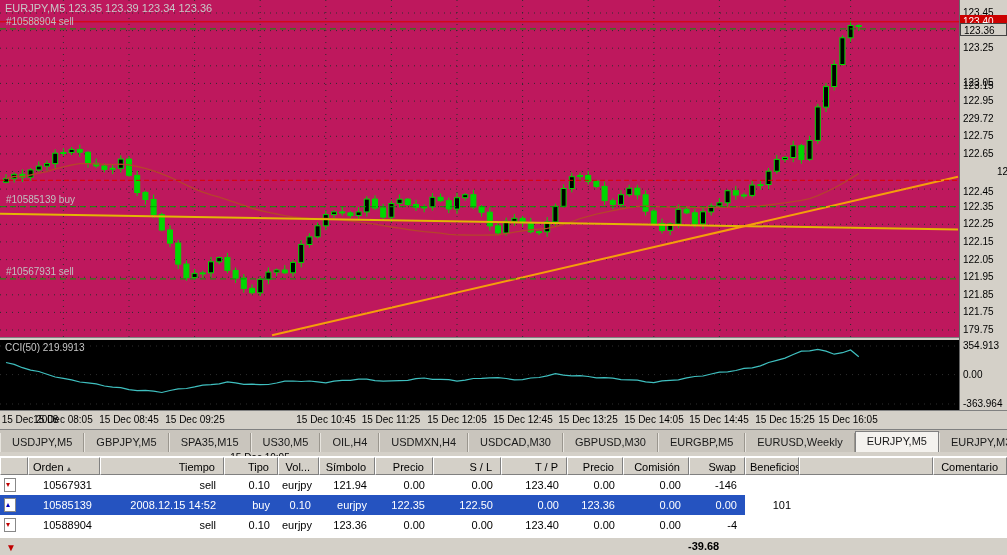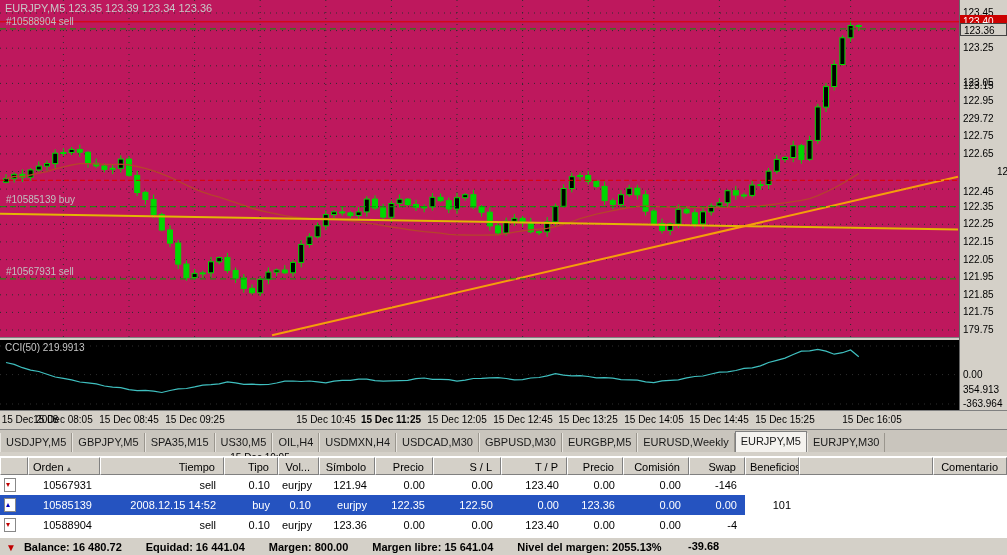--- a/index.html
+++ b/index.html
@@ -16,21 +16,21 @@
   .price-box.ask{background:#CC0000;color:#fff;}
   .price-box.bid{background:#D4D0C8;color:#000;border:1px solid #444;}
   .chart-ohlc{position:absolute;left:5px;top:2px;color:#C8C8C8;font-size:11px;z-index:5;}
   .cci-label{position:absolute;left:5px;top:2px;color:#C8C8C8;font-size:10px;z-index:5;}
 
   .time-axis{position:absolute;left:0;top:410px;width:1007px;height:19px;background:#D4D0C8;border-top:1px solid #808080;}
   .time-label{position:absolute;top:3px;font-size:10px;color:#000;white-space:nowrap;transform:translateX(-50%);}
 
   
   .tabbar{position:absolute;left:0;top:429px;width:1007px;height:22px;background:#C9C5BD;border-top:1px solid #808080;display:flex;align-items:flex-end;}
-  .tab{height:19px;line-height:19px;padding:0 5px;border-right:1px solid #9a968e;border-left:1px solid #e8e5df;
+  .tab{height:19px;line-height:19px;padding:0 11px;border-right:1px solid #9a968e;border-left:1px solid #e8e5df;
        color:#1a1a1a;font-size:11px;white-space:nowrap;cursor:default;}
   .tab.active{background:#F4F2EE;border:1px solid #808080;border-bottom:none;height:20px;}
 
   
   .table-wrap{position:absolute;left:0;top:456px;width:1007px;height:81px;background:#fff;border-top:1px solid #fff;}
   .trow{display:grid;grid-template-columns:28px 72px 124px 54px 41px 56px 58px 68px 66px 56px 66px 56px 54px 1fr 74px;height:20px;line-height:20px;}
   .thead{height:18px;line-height:18px;background:#D4D0C8;}
   .thead .c{border-right:1px solid #808080;border-left:1px solid #fff;border-bottom:1px solid #808080;border-top:1px solid #fff;
             overflow:hidden;white-space:nowrap;}
   .c{padding:0 8px 0 4px;box-sizing:border-box;overflow:hidden;white-space:nowrap;}
@@ -341,40 +341,40 @@
       <div class="scale-label" style="top: 201px;">122.35</div>
       <div class="scale-label" style="top: 218px;">122.25</div>
       <div class="scale-label" style="top: 236px;">122.15</div>
       <div class="scale-label" style="top: 254px;">122.05</div>
       <div class="scale-label" style="top: 271px;">121.95</div>
       <div class="scale-label" style="top: 289px;">121.85</div>
       <div class="scale-label" style="top: 306px;">121.75</div>
       <div class="scale-label" style="top: 324px;">179.75</div>
       <div class="price-box ask" style="top: 15px;">123.40</div>
       <div class="price-box bid" style="top: 23px;">123.36</div>
-      <div class="scale-label" style="top: 340px; margin-top: 44px;">354.913</div>
+      <div class="scale-label" style="top: 340px;">354.913</div>
       <div class="scale-label" style="top: 369px;">0.00</div>
       <div class="scale-label" style="top: 398px;">-363.964</div>
     </div>
 
   <div class="time-axis" id="time-axis">
       <div class="time-label" style="left: 30px;">15 Dec 2008</div>
       <div class="time-label" style="left: 63px;">15 Dec 08:05</div>
       <div class="time-label" style="left: 129px;">15 Dec 08:45</div>
       <div class="time-label" style="left: 195px;">15 Dec 09:25</div>
       <div class="time-label" style="left: 260px; margin-top: 38px;">15 Dec 10:05</div>
       <div class="time-label" style="left: 326px;">15 Dec 10:45</div>
-      <div class="time-label" style="left: 391px; font-weight: bold;">15 Dec 11:25</div>
+      <div class="time-label" style="left: 391px;">15 Dec 11:25</div>
       <div class="time-label" style="left: 457px;">15 Dec 12:05</div>
       <div class="time-label" style="left: 523px;">15 Dec 12:45</div>
       <div class="time-label" style="left: 588px;">15 Dec 13:25</div>
       <div class="time-label" style="left: 654px;">15 Dec 14:05</div>
       <div class="time-label" style="left: 719px;">15 Dec 14:45</div>
       <div class="time-label" style="left: 785px;">15 Dec 15:25</div>
-      <div class="time-label" style="left: 872px;">15 Dec 16:05</div>
+      <div class="time-label" style="left: 848px;">15 Dec 16:05</div>
     </div>
 
   <div class="tabbar" id="tabbar">
       <div class="tab">USDJPY,M5</div>
       <div class="tab">GBPJPY,M5</div>
       <div class="tab">SPA35,M15</div>
       <div class="tab">US30,M5</div>
       <div class="tab">OIL,H4</div>
       <div class="tab">USDMXN,H4</div>
       <div class="tab">USDCAD,M30</div>
@@ -451,23 +451,16 @@
           <div class="c num hl">0.00</div>
           <div class="c num profit">-4</div>
           <div class="c"></div>
           <div class="c"></div>
         </div>
       </div>
   </div>
 
   <div class="statusbar">
     <span class="status-icon">▼</span>
-    <span id="status-segs" style="display:flex;">
-        <span class="seg">Balance: 16 480.72</span>
-        <span class="seg">Equidad: 16 441.04</span>
-        <span class="seg">Margen: 800.00</span>
-        <span class="seg">Margen libre: 15 641.04</span>
-        <span class="seg">Nivel del margen: 2055.13%</span>
-      </span>
     <span class="total-profit">-39.68</span>
   </div>
 
 </div>
 
 </body></html>

